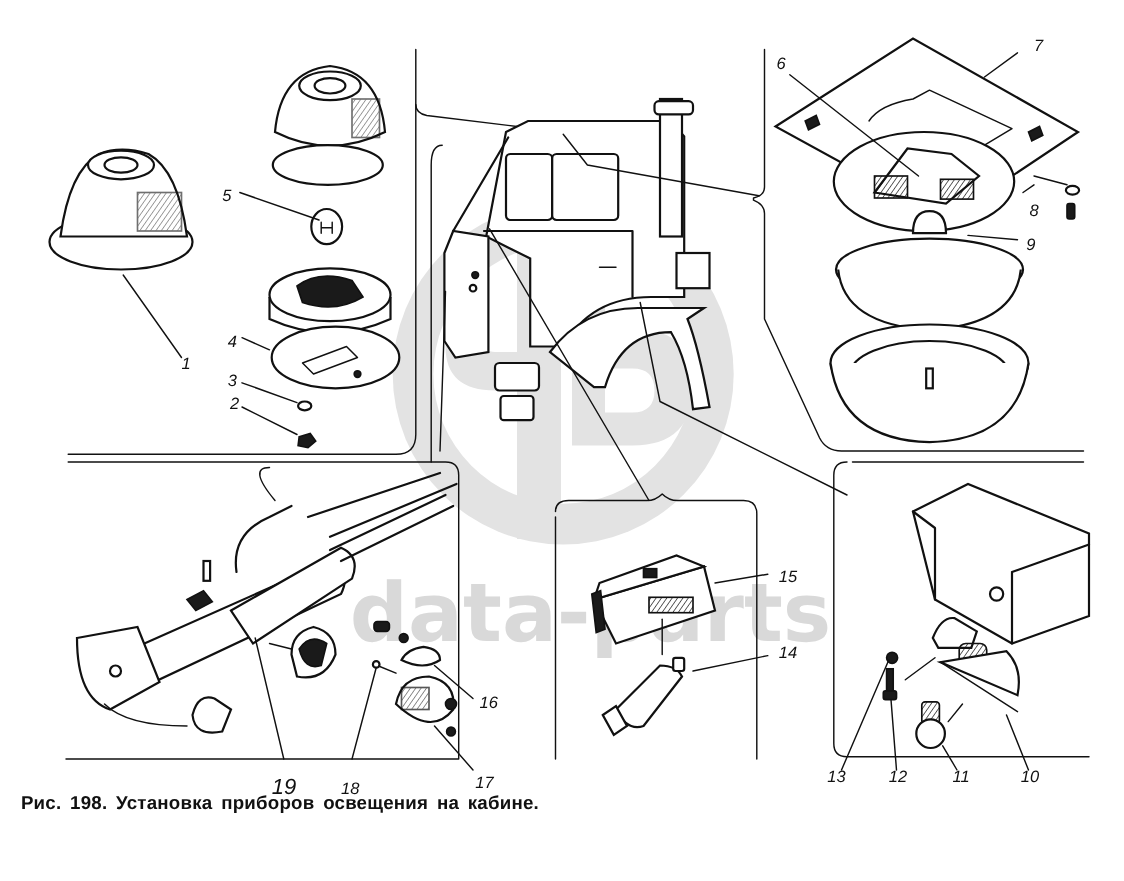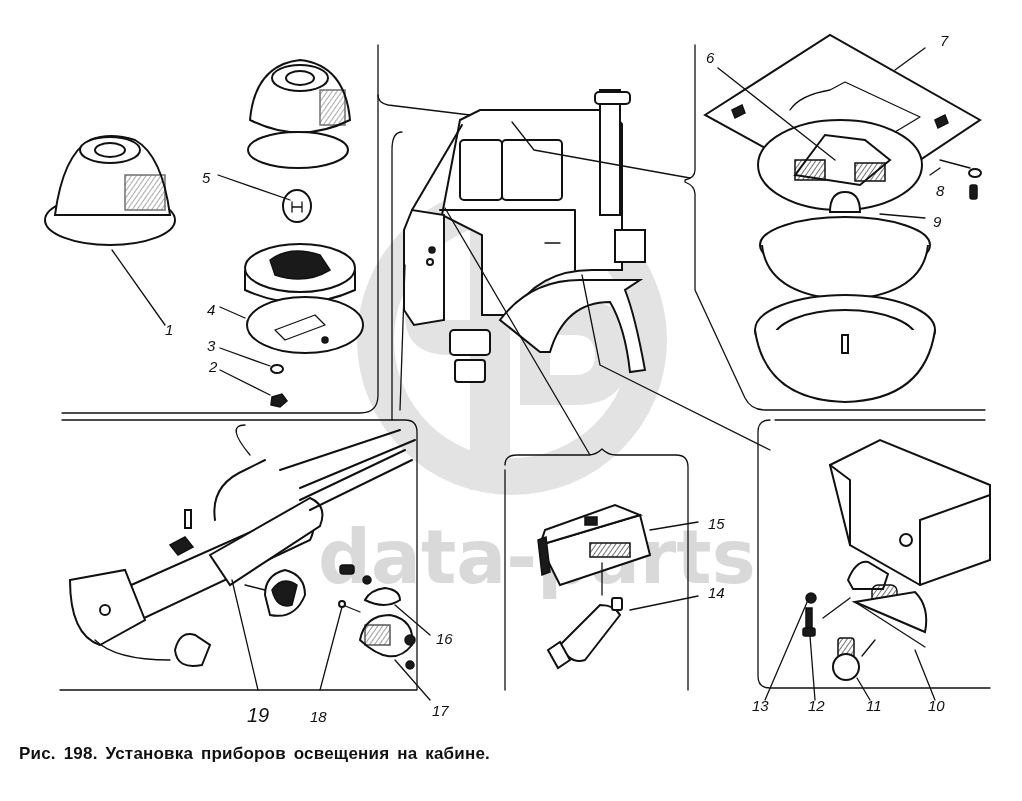--- a/index.html
+++ b/index.html
@@ -8,21 +8,21 @@
     #diagram { position: absolute; left: 0; top: 0; width: 1022px; height: 750px; }
     .stroke { fill: none; stroke: #111; stroke-width: 2; stroke-linecap: round; stroke-linejoin: round; }
     .thin { fill: none; stroke: #111; stroke-width: 1.3; stroke-linecap: round; stroke-linejoin: round; }
     .fillw { fill: #fff; stroke: #111; stroke-width: 2; }
     .filld { fill: #1a1a1a; stroke: #111; stroke-width: 1.5; }
     .hatch { fill: url(#hatch); stroke: #111; stroke-width: 1.5; }
     .callout { font-family: "Liberation Sans", sans-serif; font-style: italic; font-size: 15px; fill: #111; }
     .callout-big { font-size: 20px; }
     .wm-text { font-family: "DejaVu Sans", sans-serif; font-weight: bold; font-size: 74px; fill: #d9d9d9; }
     .wm-shape { fill: #e3e3e3; }
-    #caption { position: absolute; left: 19px; top: 744px; font-family: "Liberation Sans", sans-serif;
+    #caption { position: absolute; left: 19px; top: 720px; font-family: "Liberation Sans", sans-serif;
                font-weight: bold; font-size: 17px; color: #111; letter-spacing: 0.2px; word-spacing: 3px; }
   </style>
 </head>
 <body>
 
 <svg id="diagram" viewBox="0 0 1022 750" xmlns="http://www.w3.org/2000/svg">
   <defs>
     <pattern id="hatch" width="4" height="4" patternUnits="userSpaceOnUse" patternTransform="rotate(35)">
       <line x1="0" y1="0" x2="0" y2="4" stroke="#111" stroke-width="1.2"></line>
     </pattern>

